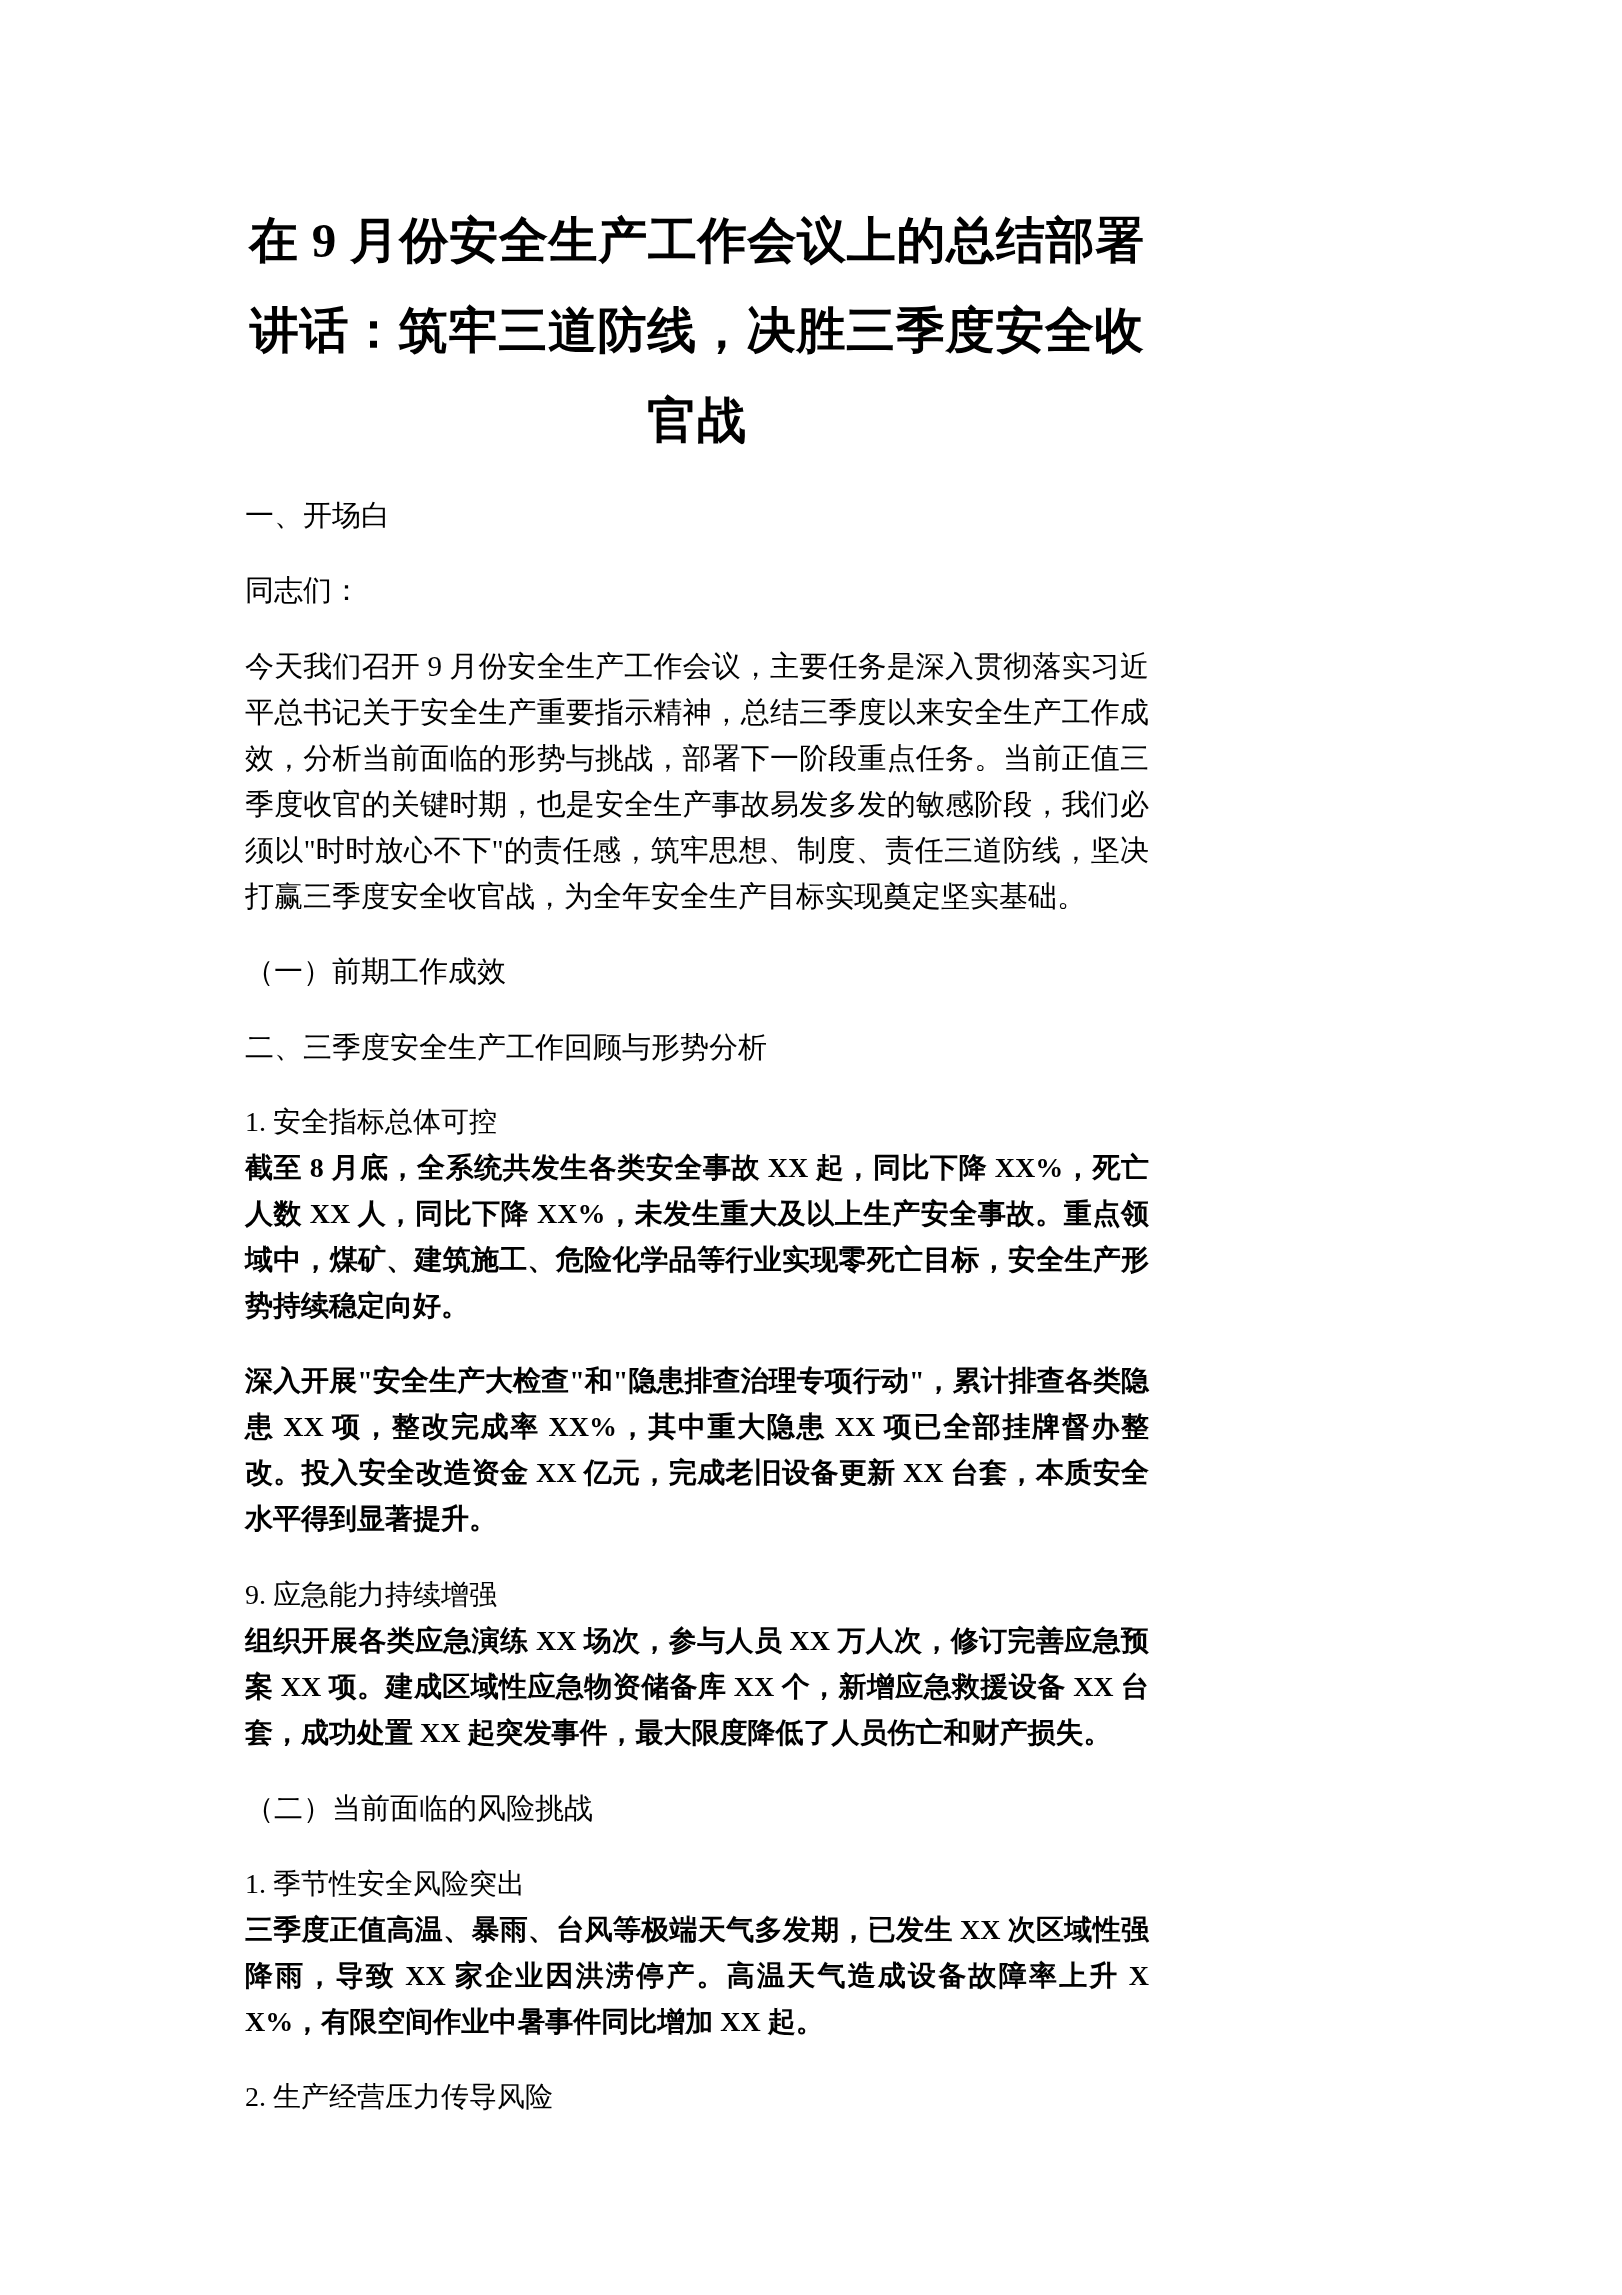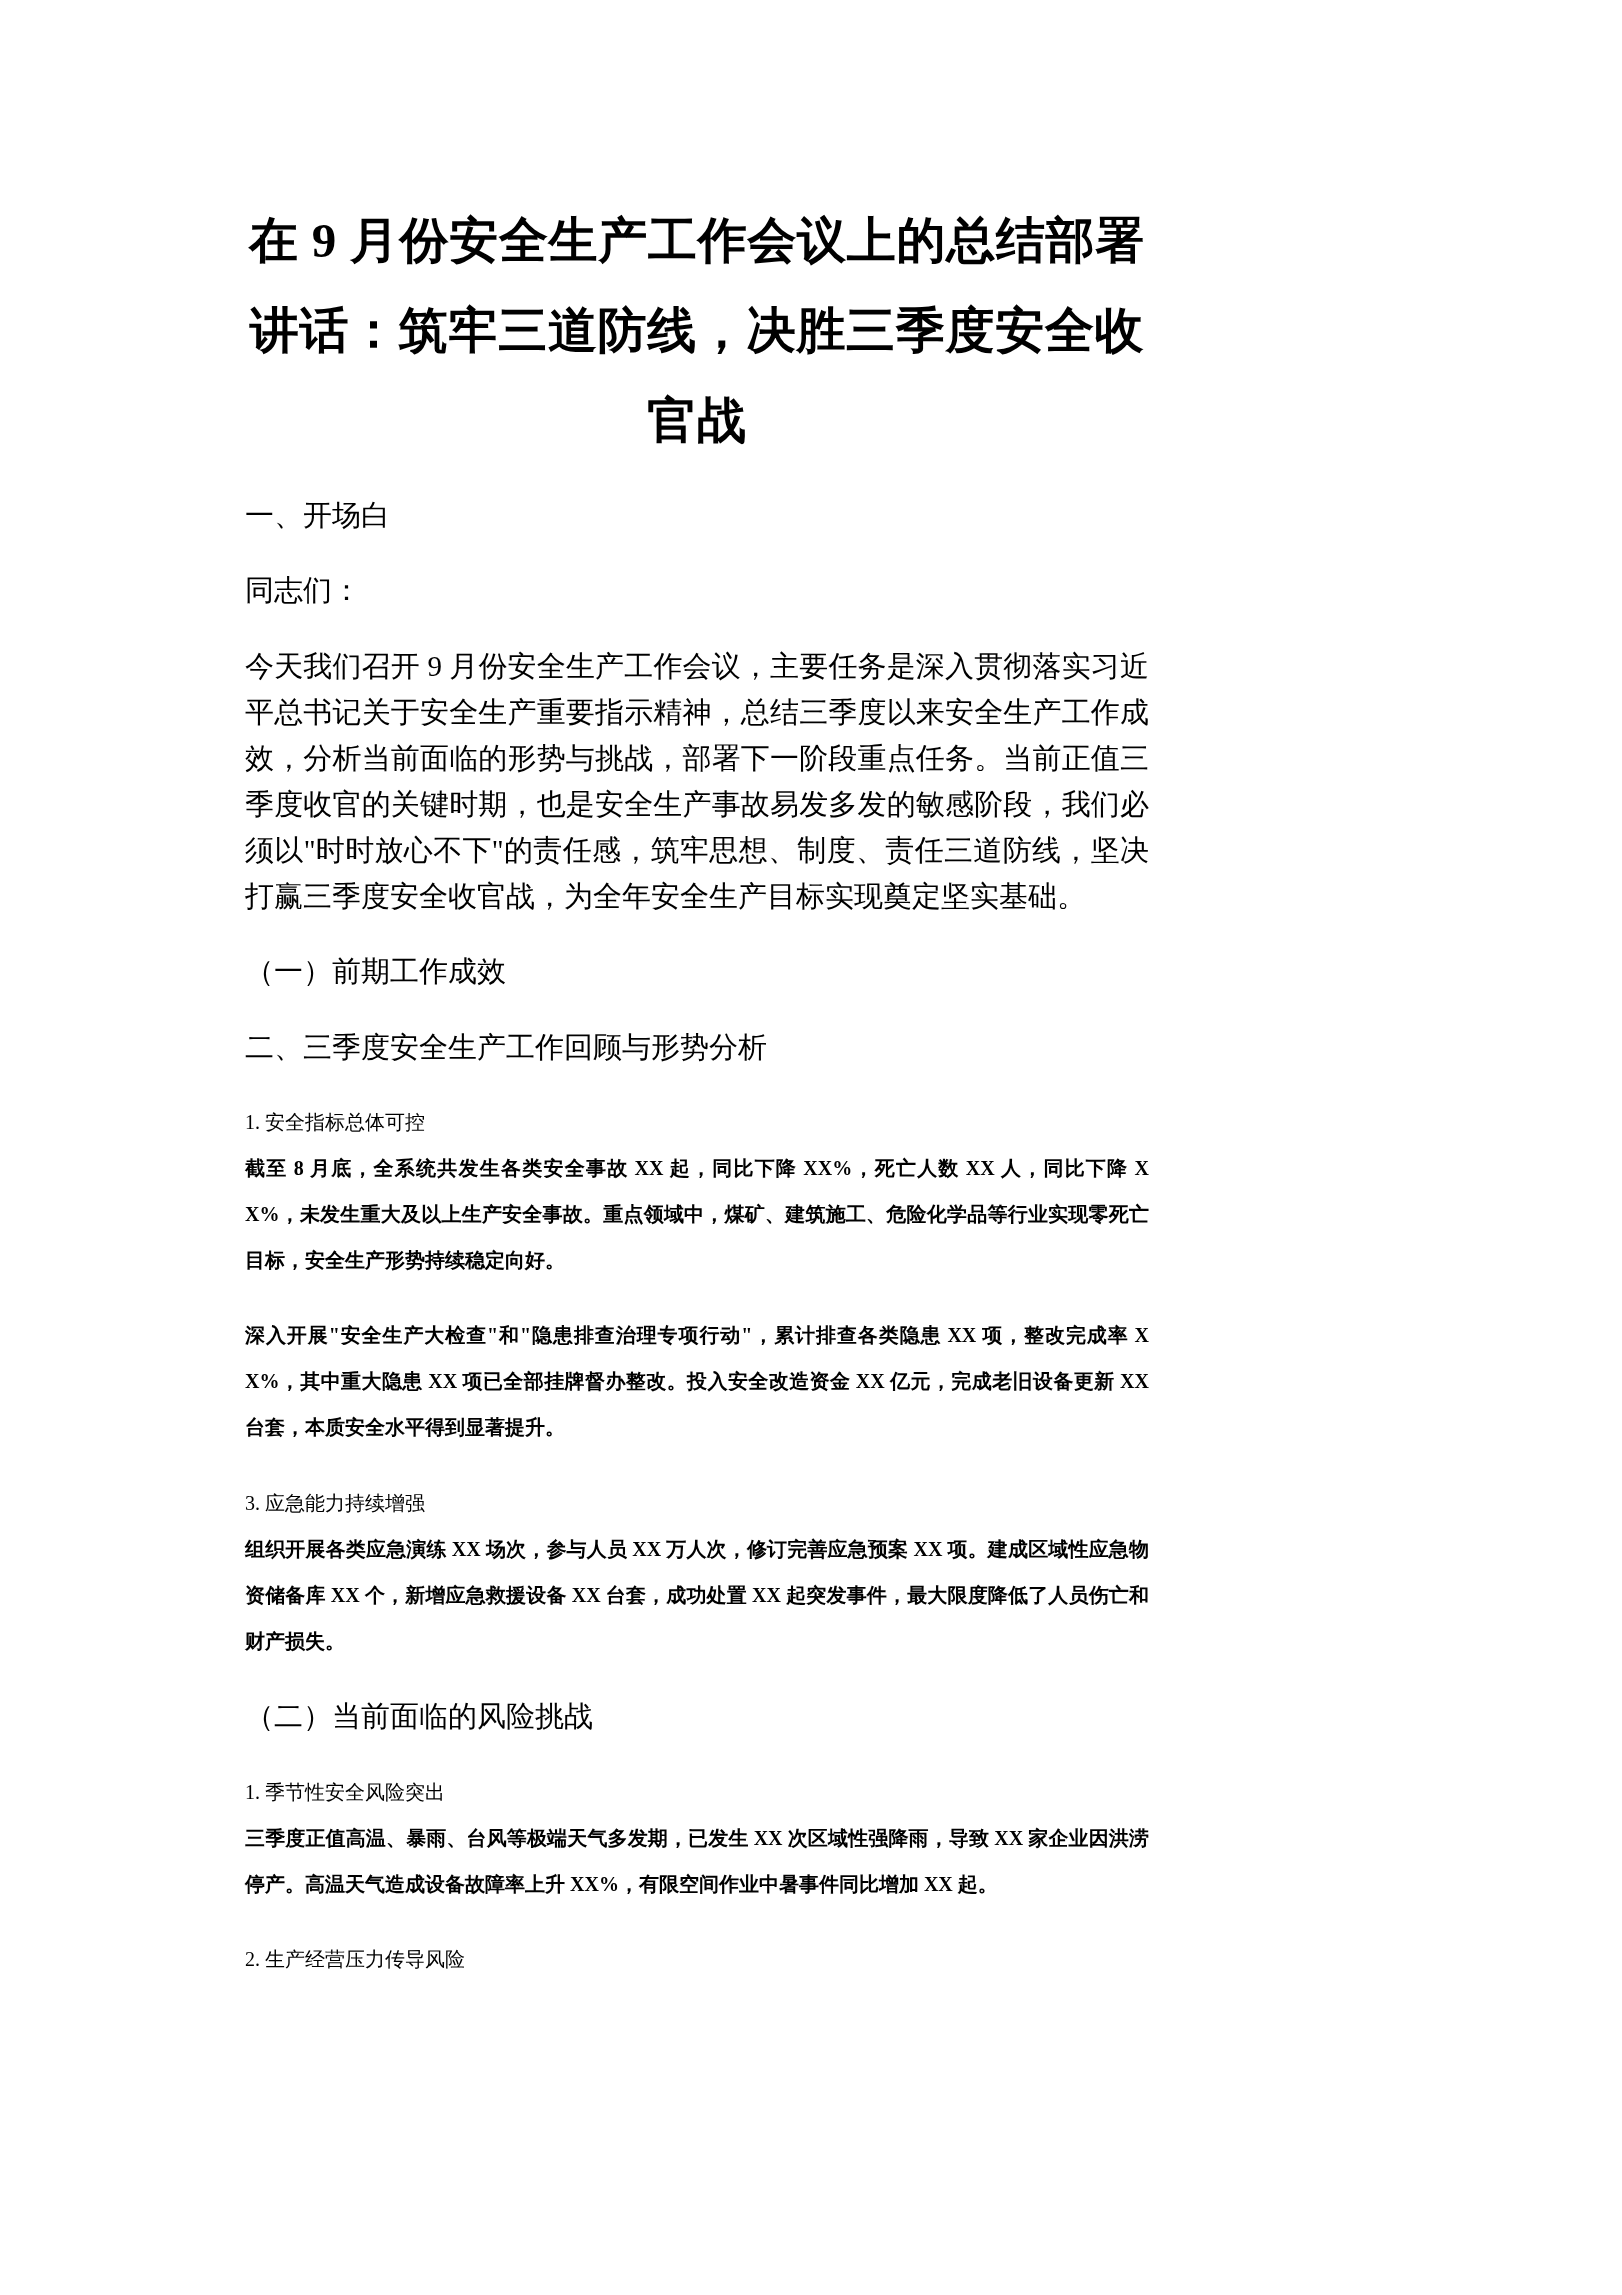--- a/index.html
+++ b/index.html
@@ -28,21 +28,21 @@
   }
   .block {
     margin: 0 0 29.4px 0;
     font-size: 29px;
     line-height: 46px;
     text-align: justify;
     word-break: break-all;
   }
   .block:last-child { margin-bottom: 0; }
   .item-title, .item-body {
-    font-size: 20px;
+    font-size: 28px;
     line-height: 46px;
   }
   .item-body { text-align: justify; word-break: break-all; font-weight: bold; }
 </style>
 </head>
 <body>
 
 <div class="page">
 
   <h1 class="doc-title">在 9 月份安全生产工作会议上的总结部署讲话：筑牢三道防线，决胜三季度安全收官战</h1>
@@ -60,21 +60,21 @@
   <div class="block">
     <div class="item-title">1. 安全指标总体可控</div>
     <div class="item-body">截至 8 月底，全系统共发生各类安全事故 XX 起，同比下降 XX%，死亡人数 XX 人，同比下降 XX%，未发生重大及以上生产安全事故。重点领域中，煤矿、建筑施工、危险化学品等行业实现零死亡目标，安全生产形势持续稳定向好。</div>
   </div>
 
   <div class="block">
     <div class="item-body">深入开展"安全生产大检查"和"隐患排查治理专项行动"，累计排查各类隐患 XX 项，整改完成率 XX%，其中重大隐患 XX 项已全部挂牌督办整改。投入安全改造资金 XX 亿元，完成老旧设备更新 XX 台套，本质安全水平得到显著提升。</div>
   </div>
 
   <div class="block">
-    <div class="item-title">3. 应急能力持续增强</div>
+    <div class="item-title">9. 应急能力持续增强</div>
     <div class="item-body">组织开展各类应急演练 XX 场次，参与人员 XX 万人次，修订完善应急预案 XX 项。建成区域性应急物资储备库 XX 个，新增应急救援设备 XX 台套，成功处置 XX 起突发事件，最大限度降低了人员伤亡和财产损失。</div>
   </div>
 
   <div class="block">（二）当前面临的风险挑战</div>
 
   <div class="block">
     <div class="item-title">1. 季节性安全风险突出</div>
     <div class="item-body">三季度正值高温、暴雨、台风等极端天气多发期，已发生 XX 次区域性强降雨，导致 XX 家企业因洪涝停产。高温天气造成设备故障率上升 XX%，有限空间作业中暑事件同比增加 XX 起。</div>
   </div>
 

